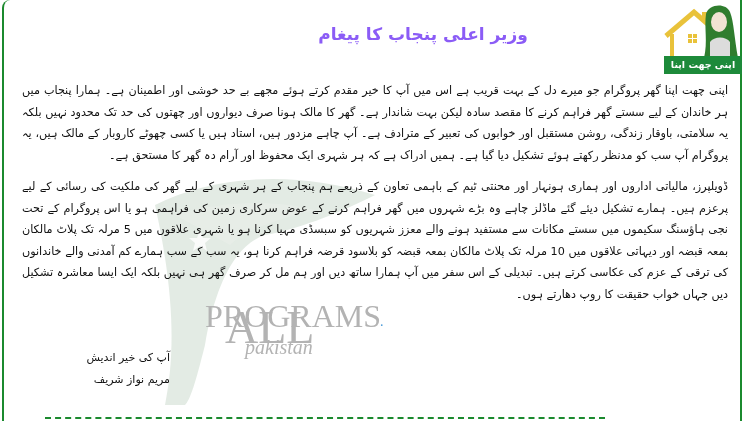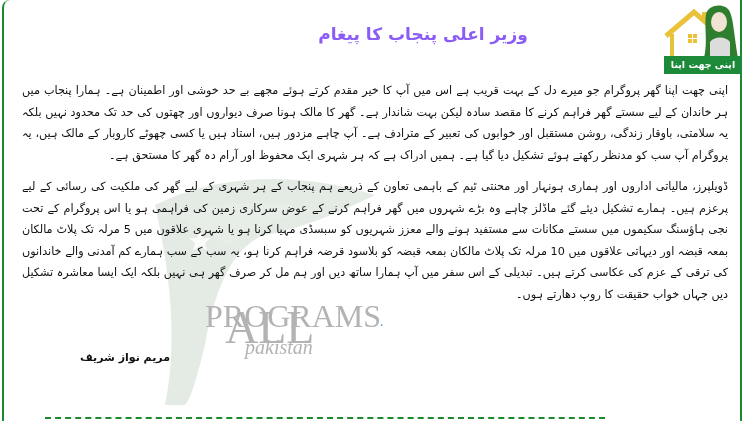--- a/index.html
+++ b/index.html
@@ -15,21 +15,21 @@
            background:#1d8a3a; color:#fff; font-size:9.5px; font-weight:bold;
            text-align:center; line-height:18px; direction:rtl; }
   .watermark { position:absolute; left:145px; top:175px; width:240px; height:230px; pointer-events:none; }
   .wm-text { position:absolute; font-family:"Liberation Serif", serif; color:#b3b3b3; line-height:1; }
   .content { position:absolute; left:22px; right:22px; top:80px; direction:rtl;
            text-align:justify; font-size:11.2px; color:#111; line-height:21.5px; }
   .content p { margin:0 0 10px 0; }
   .lead { font-weight:normal; }
   .sign { position:absolute; left:50px; top:347px; direction:rtl; font-size:11px; color:#111; text-align:right; width:120px; }
   .sign div { line-height:22px; }
-  .sign .name { font-weight:bold; }
+  .sign .name { font-weight:normal; }
   .dashes { position:absolute; left:45px; top:417px; width:560px; height:0;
            border-top:2px dashed #1b8a2e; }
 </style>
 </head>
 <body>
 
 <div class="frame"></div>
 
 <div class="watermark">
   <svg width="240" height="230" viewBox="0 0 240 230">
@@ -64,16 +64,17 @@
 <div class="content">
   <p>
     <span class="lead">اپنی چھت اپنا گھر پروگرام</span><span> جو میرے دل کے بہت قریب ہے اس میں آپ کا خیر مقدم کرتے ہوئے مجھے بے حد خوشی اور اطمینان ہے۔ ہمارا پنجاب میں ہر خاندان کے لیے سستے گھر فراہم کرنے کا مقصد سادہ لیکن بہت شاندار ہے۔ گھر کا مالک ہونا صرف دیواروں اور چھتوں کی حد تک محدود نہیں بلکہ یہ سلامتی، باوقار زندگی، روشن مستقبل اور خوابوں کی تعبیر کے مترادف ہے۔ آپ چاہے مزدور ہیں، استاد ہیں یا کسی چھوٹے کاروبار کے مالک ہیں، یہ پروگرام آپ سب کو مدنظر رکھتے ہوئے تشکیل دیا گیا ہے۔ ہمیں ادراک ہے کہ ہر شہری ایک محفوظ اور آرام دہ گھر کا مستحق ہے۔</span>
   </p>
   <p>
     <span>ڈویلپرز، مالیاتی اداروں اور ہماری ہونہار اور محنتی ٹیم کے باہمی تعاون کے ذریعے ہم پنجاب کے ہر شہری کے لیے گھر کی ملکیت کی رسائی کے لیے پرعزم ہیں۔ ہمارے تشکیل دیئے گئے ماڈلز چاہے وہ بڑے شہروں میں گھر فراہم کرنے کے عوض سرکاری زمین کی فراہمی ہو یا اس پروگرام کے تحت نجی ہاؤسنگ سکیموں میں سستے مکانات سے مستفید ہونے والے معزز شہریوں کو سبسڈی مہیا کرنا ہو یا شہری علاقوں میں 5 مرلہ تک پلاٹ مالکان بمعہ قبضہ اور دیہاتی علاقوں میں 10 مرلہ تک پلاٹ مالکان بمعہ قبضہ کو بلاسود قرضہ فراہم کرنا ہو، یہ سب کے سب ہمارے کم آمدنی والے خاندانوں کی ترقی کے عزم کی عکاسی کرتے ہیں۔ تبدیلی کے اس سفر میں آپ ہمارا ساتھ دیں اور ہم مل کر صرف گھر ہی نہیں بلکہ ایک ایسا معاشرہ تشکیل دیں جہاں خواب حقیقت کا روپ دھارتے ہوں۔</span>
   </p>
 </div>
 
 <div class="sign">
+  <div>آپ کی خیر اندیش</div>
   <div class="name">مریم نواز شریف</div>
 </div>
 
 <div class="dashes"></div>
 
 </body></html>

